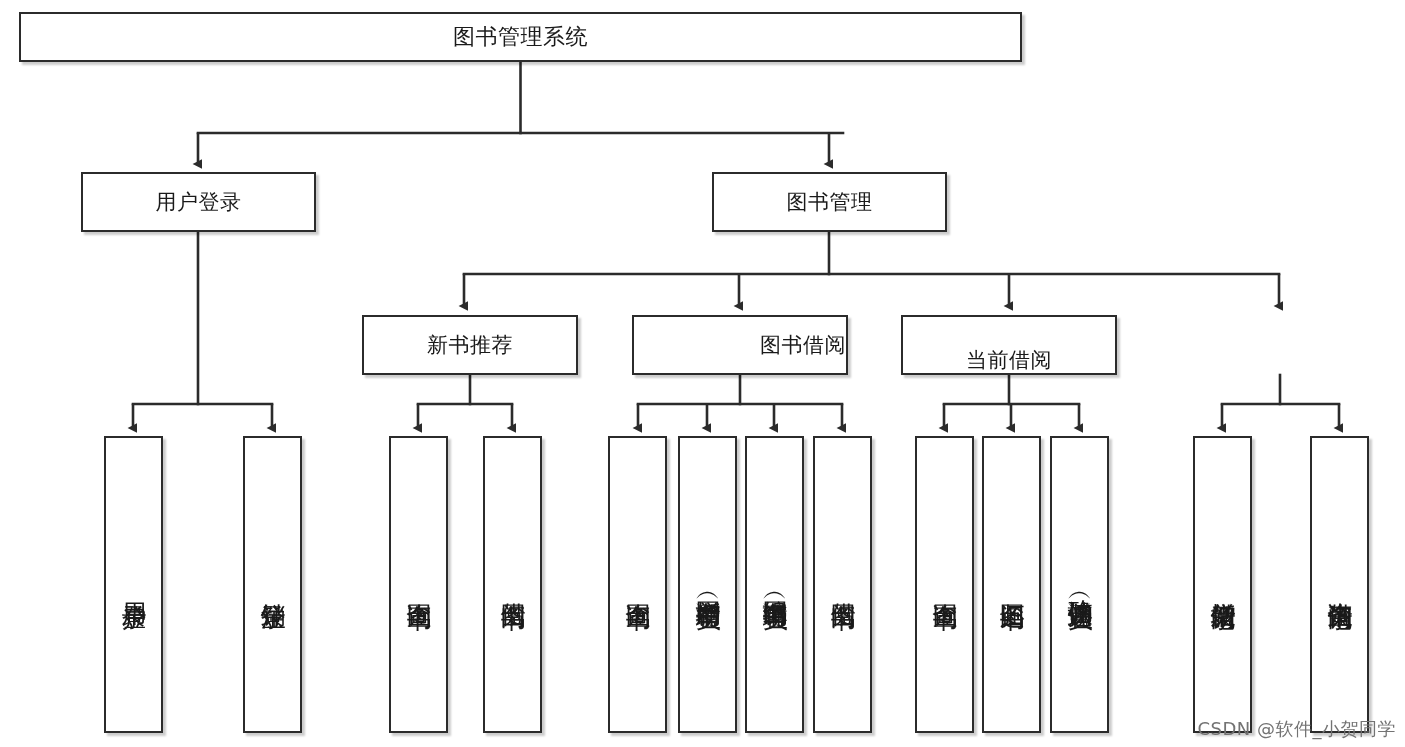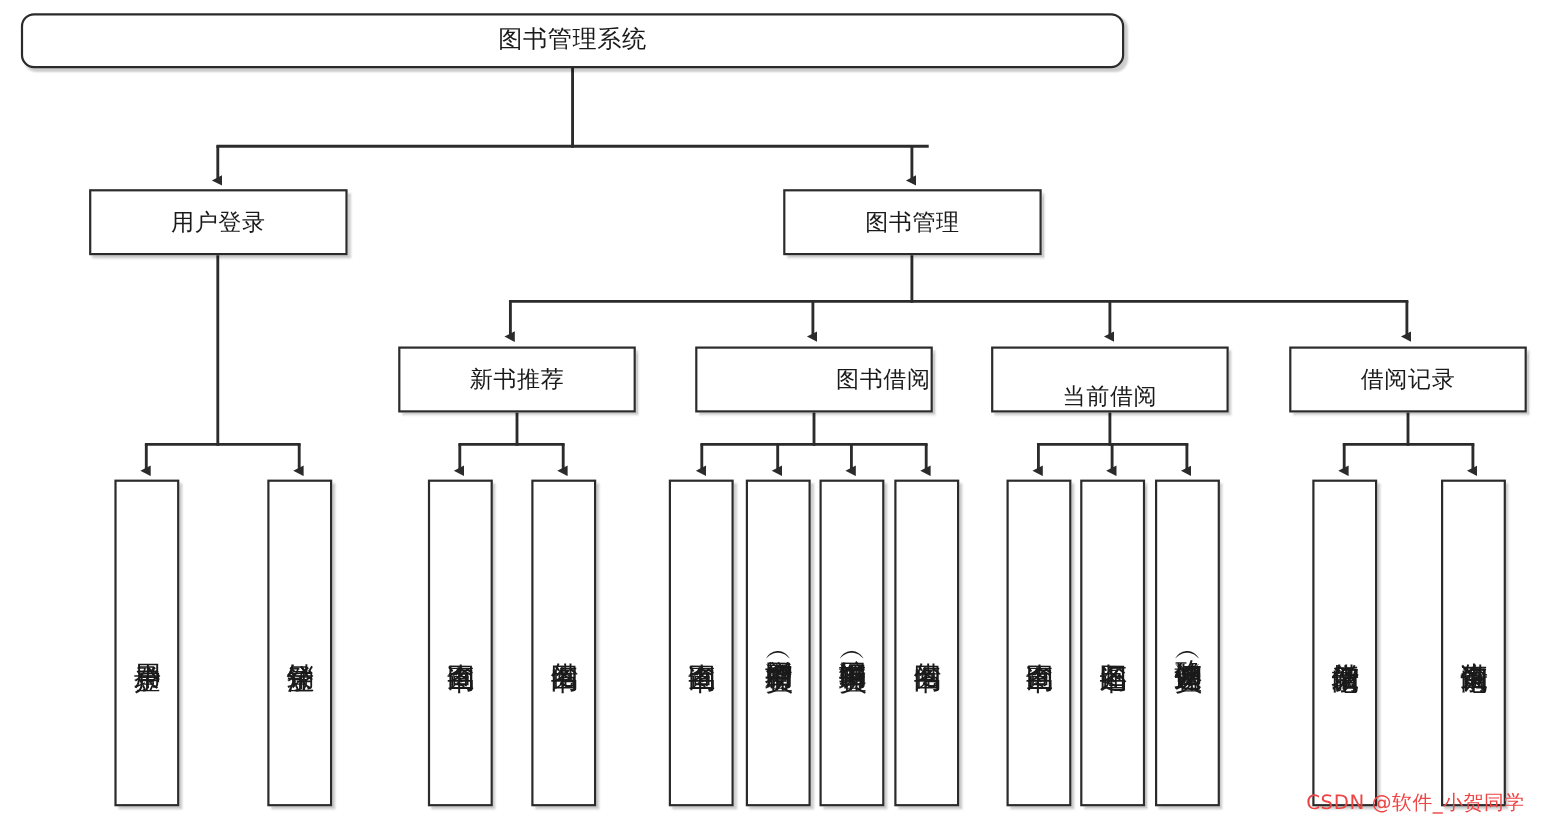--- a/index.html
+++ b/index.html
@@ -66,24 +66,24 @@
     font-size: 25px;
     line-height: 1.05;
     letter-spacing: 1px;
     white-space: normal;
   }
   .node.vert.tall .node-label {
     font-size: 25px;
   }
   #watermark {
     position: absolute;
-    right: 19px;
+    right: 9px;
     bottom: 6px;
     font-size: 18px;
-    color: #ef4444;
+    color: #737373;
     letter-spacing: 0.5px;
     white-space: nowrap;
     user-select: none;
   }
 </style>
 </head>
 <body>
 
 <div id="diagram-canvas">
 
@@ -130,43 +130,40 @@
       <path d="M1011,405 L1011,428" marker-end="url(#arrow)"></path>
       <path d="M1079,405 L1079,428" marker-end="url(#arrow)"></path>
 
       <path d="M1280,375 L1280,404"></path>
       <path d="M1222,404 L1339,404"></path>
       <path d="M1222,405 L1222,428" marker-end="url(#arrow)"></path>
       <path d="M1339,405 L1339,428" marker-end="url(#arrow)"></path>
     </g>
   </svg>
 
-  <div class="node horiz root" style="left:19px; top:12px; width:1003px; height:50px;border-radius:12px;">
+  <div class="node horiz root" style="left:19px; top:12px; width:1003px; height:50px;">
     <span class="node-label">图书管理系统</span>
   </div>
 
   <div class="node horiz" style="left:81px; top:172px; width:235px; height:60px;">
     <span class="node-label">用户登录</span>
   </div>
   <div class="node horiz" style="left:362px; top:315px; width:216px; height:60px;">
     <span class="node-label">新书推荐</span>
   </div>
 
   <div class="node horiz" style="left:712px; top:172px; width:235px; height:60px;">
     <span class="node-label">图书管理</span>
   </div>
   <div class="node horiz" style="left:632px; top:315px; width:216px; height:60px;justify-content:flex-end;">
     <span class="node-label">图书借阅</span>
   </div>
   <div class="node horiz" style="left:901px; top:315px; width:216px; height:60px;align-items:flex-end;">
     <span class="node-label">当前借阅</span>
   </div>
-  <div class="node horiz" style="left:1172px; top:315px; width:216px; height:60px;">
-    <span class="node-label">借阅记录</span>
-  </div>
 
   <div class="node vert" style="left:104px; top:436px; width:59px; height:297px;">
     <span class="node-label">用户登录</span>
   </div>
   <div class="node vert" style="left:243px; top:436px; width:59px; height:297px;">
     <span class="node-label">注销登录</span>
   </div>
 
   <div class="node vert" style="left:389px; top:436px; width:59px; height:297px;">
     <span class="node-label">查询图书</span>

